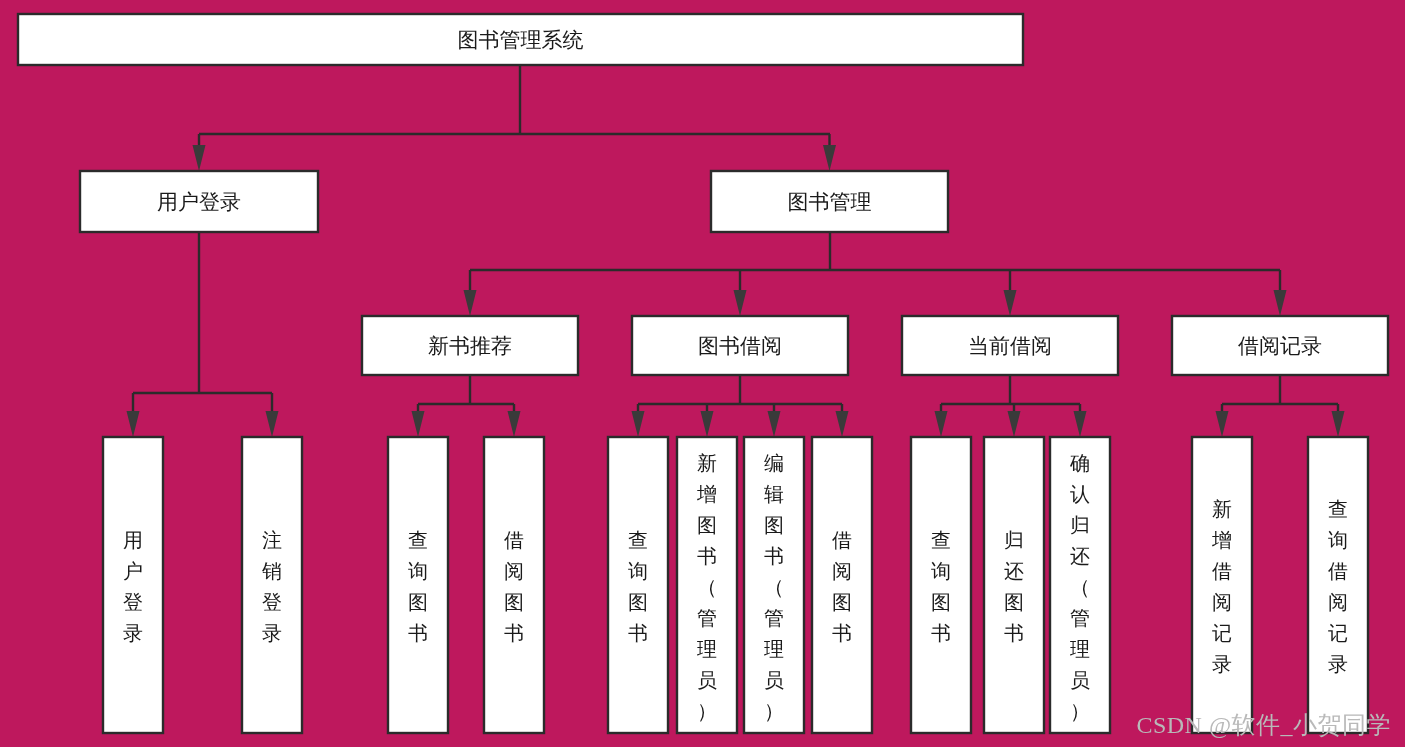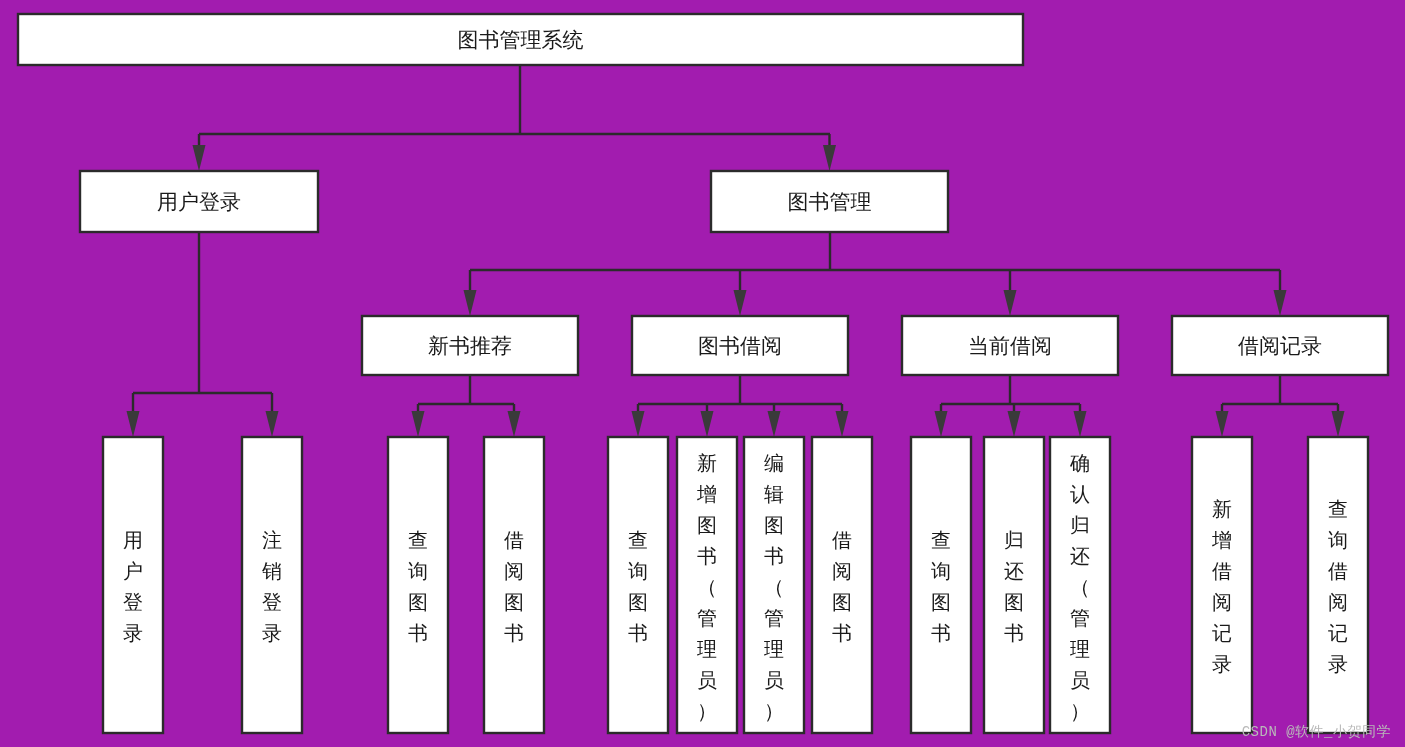--- a/index.html
+++ b/index.html
@@ -7,21 +7,21 @@
     padding: 0;
     background: #ffffff;
   }
   body {
     font-family: "DejaVu Sans", "Liberation Sans", sans-serif;
   }
   #chart-root {
     position: relative;
     width: 1405px;
     height: 747px;
-    background: #a21caf;
+    background: #be185d;
     overflow: hidden;
   }
   #diagram-svg {
     position: absolute;
     left: 0;
     top: 0;
     width: 1405px;
     height: 747px;
   }
   .node-box {
@@ -49,22 +49,22 @@
   .node-label-v {
     font-family: "DejaVu Sans", "Liberation Sans", sans-serif;
     font-size: 20px;
     fill: #1a1a1a;
     text-anchor: middle;
   }
   .watermark {
     position: absolute;
     right: 14px;
     bottom: 6px;
-    font-family: Liberation Mono, monospace;
-    font-size: 14px;
+    font-family: Liberation Serif, serif;
+    font-size: 24px;
     color: #b9b9b9;
     white-space: nowrap;
     letter-spacing: 0.5px;
   }
 </style>
 </head>
 <body>
 
 <div id="chart-root">
   <svg id="diagram-svg" viewBox="0 0 1405 747">

